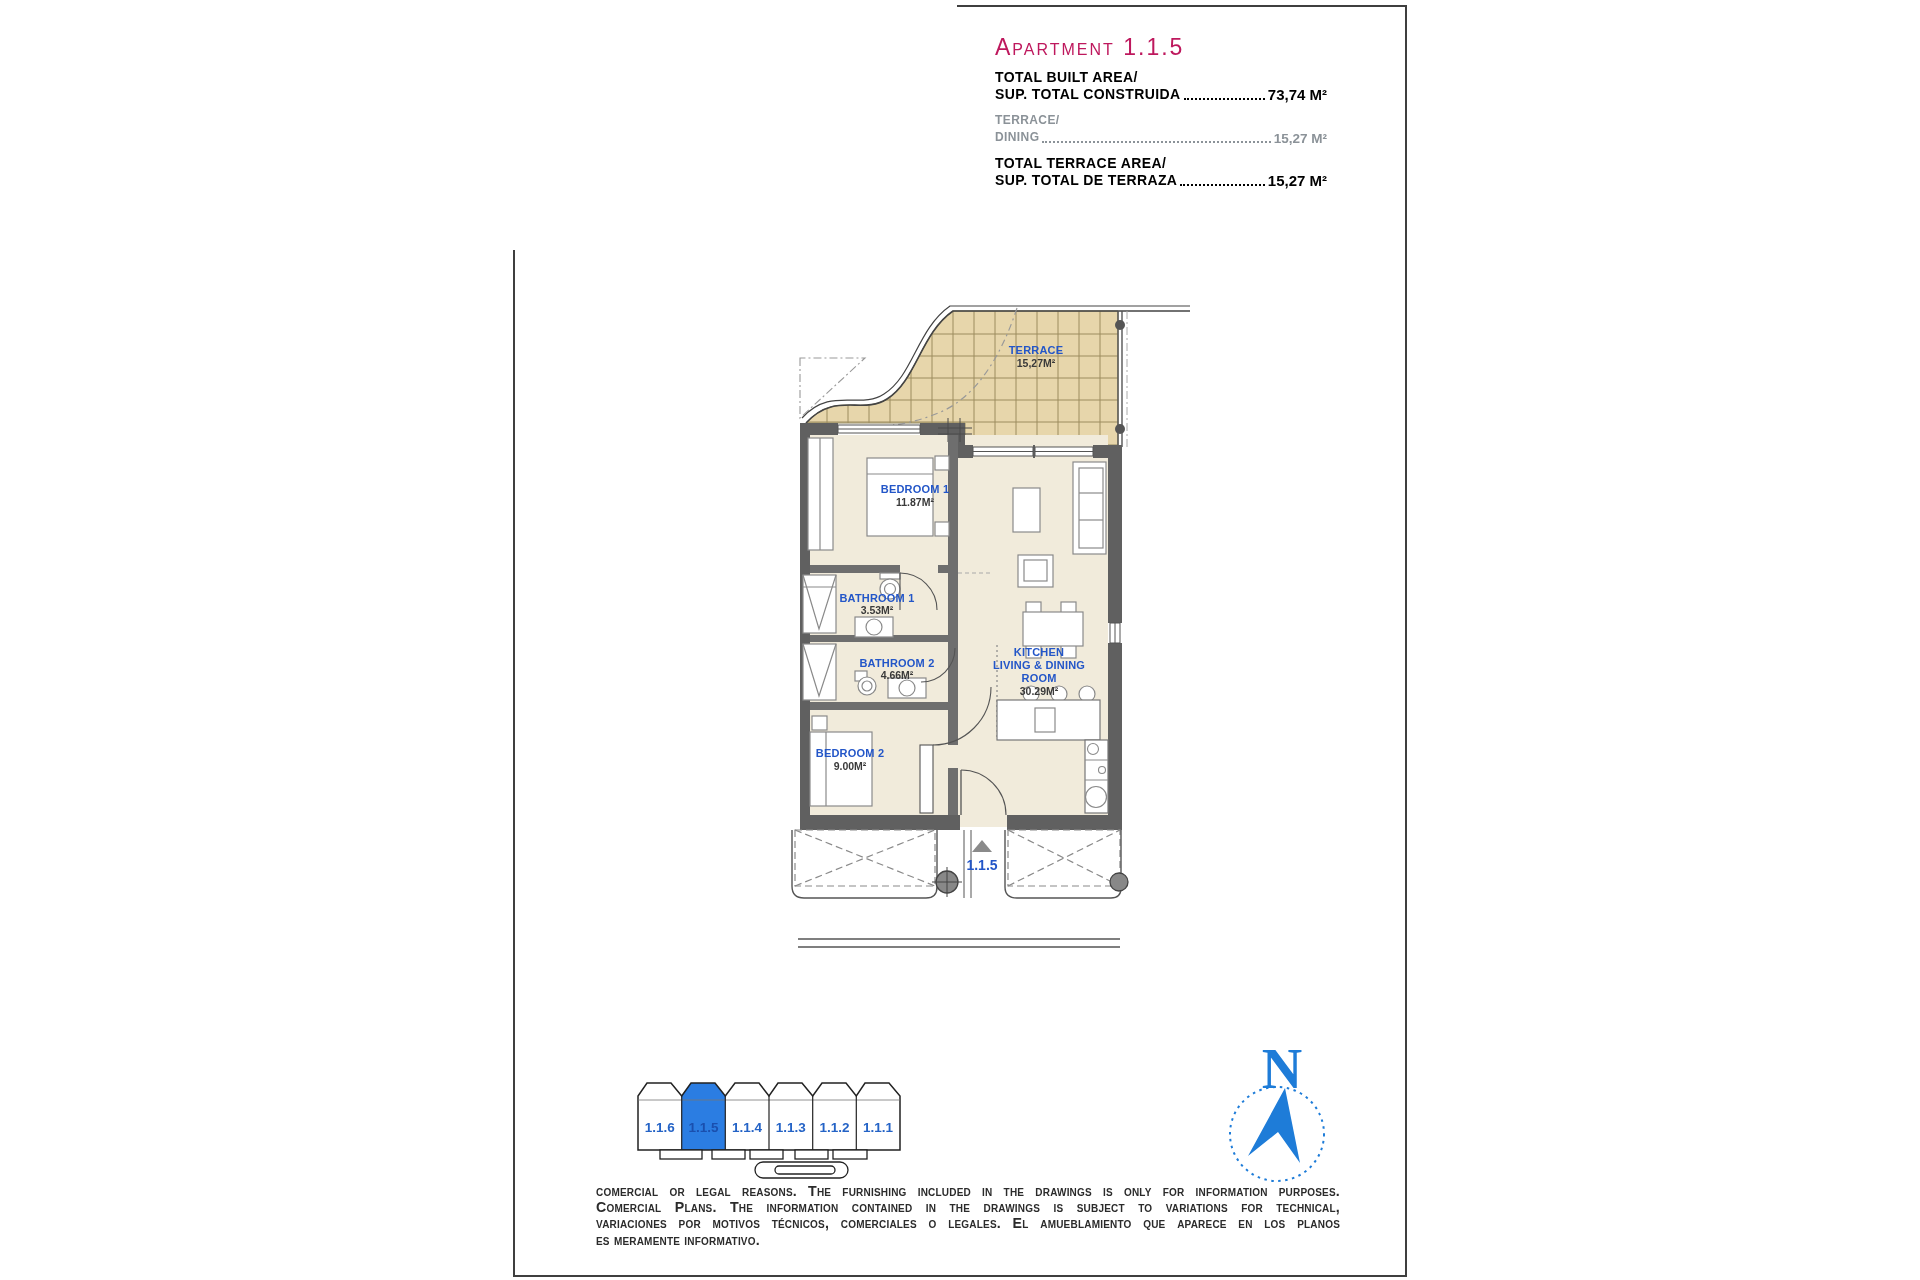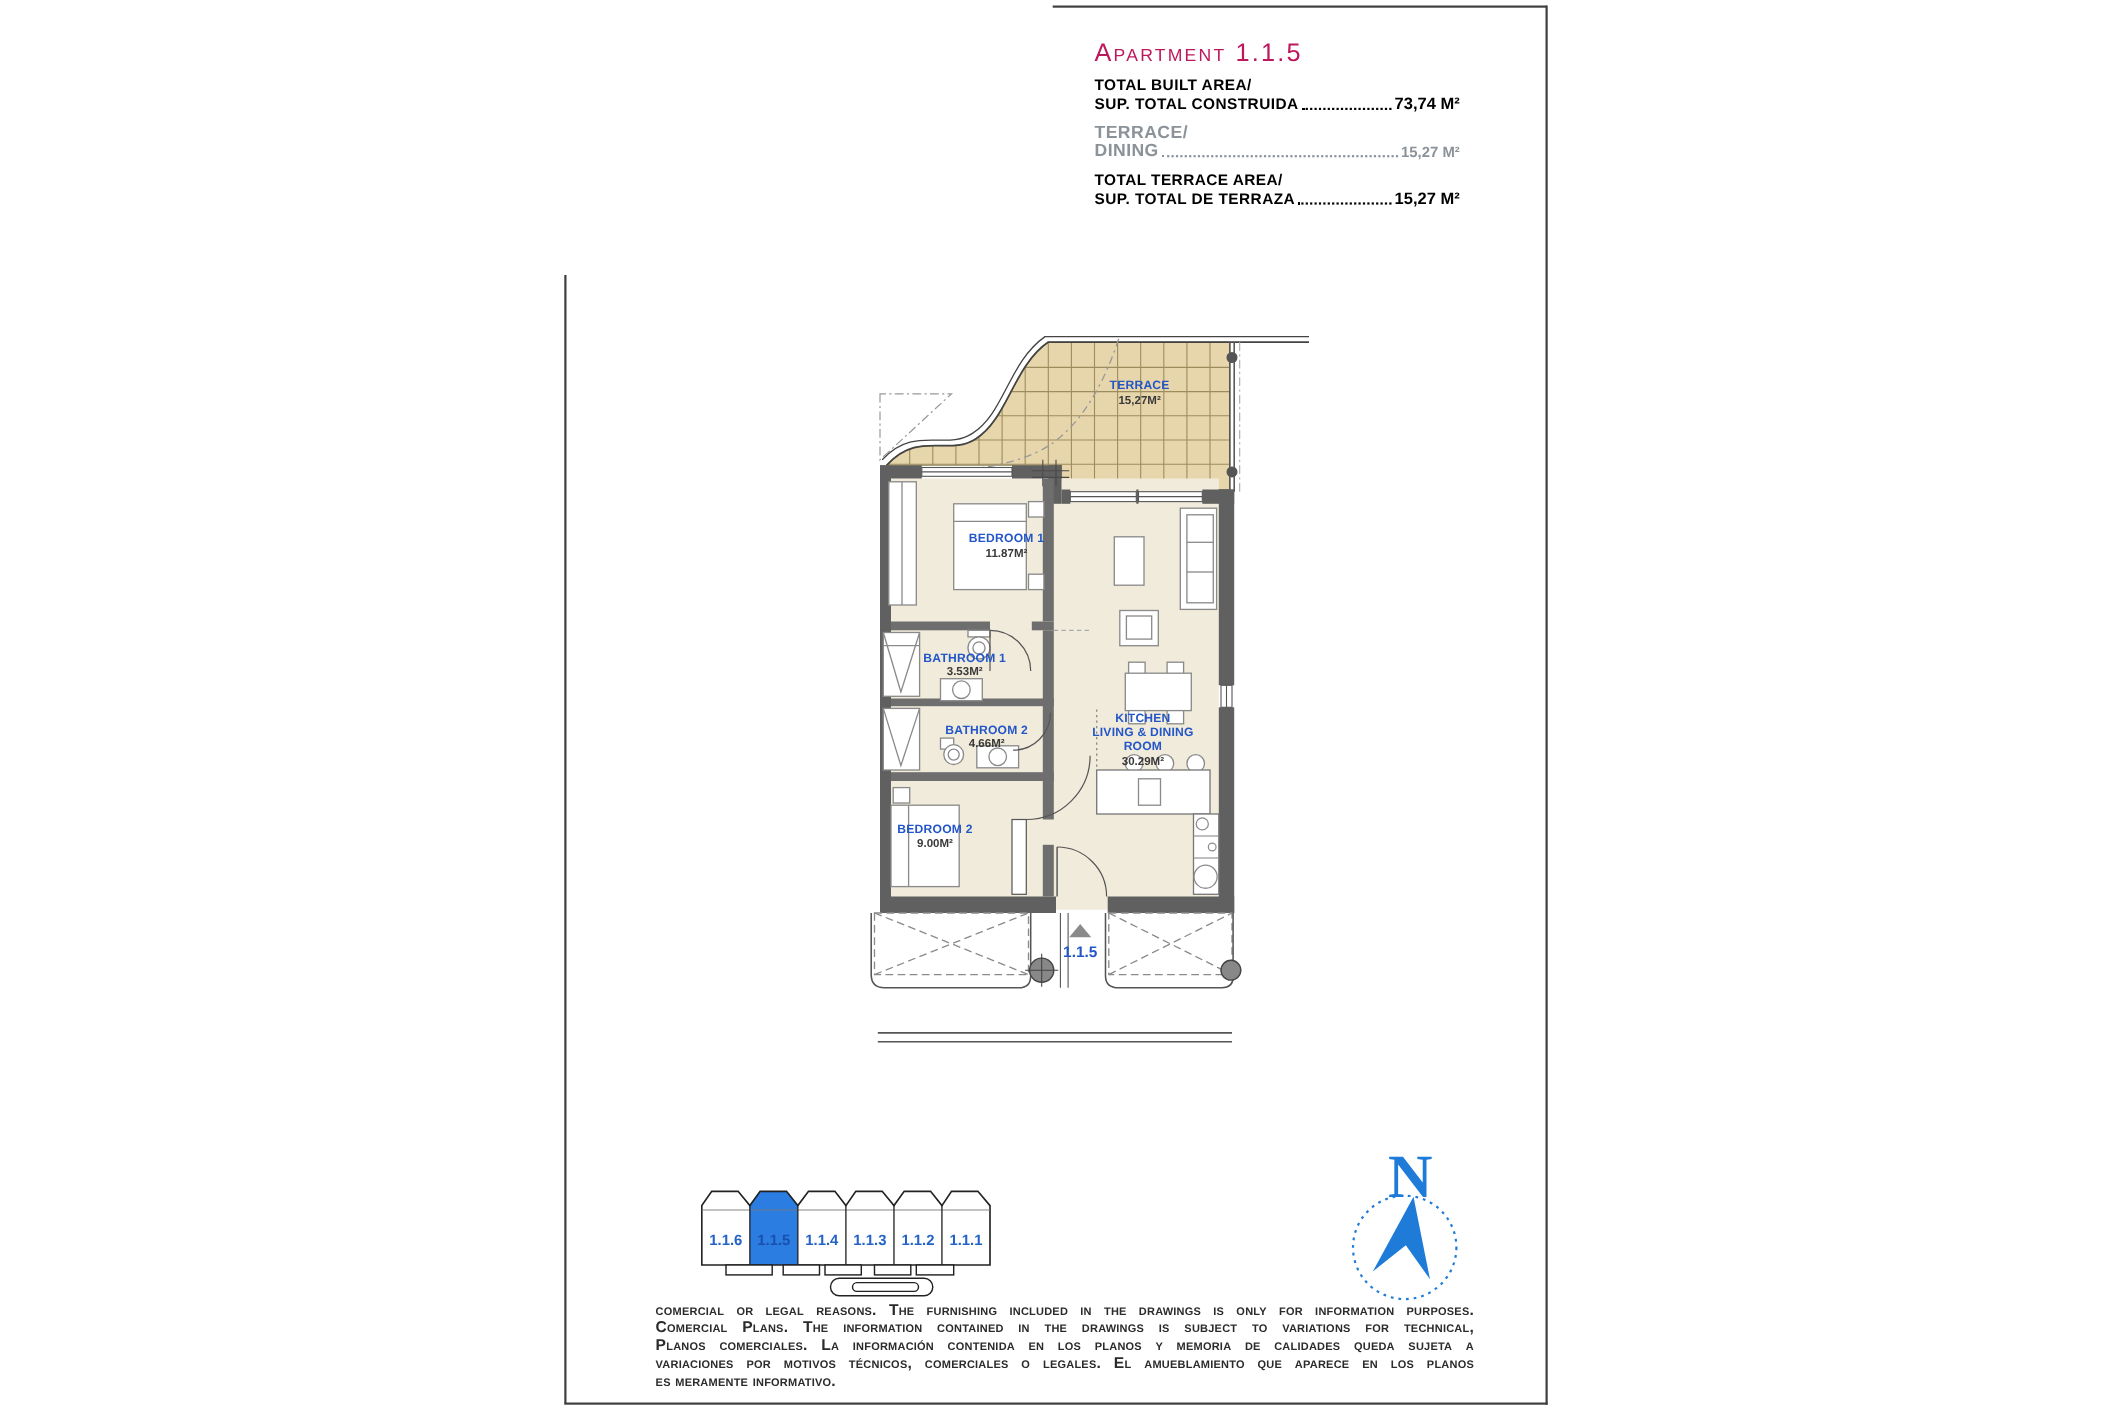--- a/index.html
+++ b/index.html
@@ -22,21 +22,21 @@
     color:#be185d; font-weight:400; margin-bottom:8px;
   }
   .hrow { margin-bottom:9px; }
   .hrow .l1 { font-weight:700; font-size:14px; letter-spacing:.4px; line-height:17px; }
   .hrow .leader-row { display:flex; align-items:flex-end; }
   .hrow .l2 { font-weight:700; font-size:14px; letter-spacing:.4px; white-space:nowrap; line-height:17px; }
   .hrow .dots { flex:1; border-bottom:2px dotted currentColor; margin:0 3px 3px 3px; height:0; }
   .hrow .val { font-weight:700; font-size:15px; white-space:nowrap; }
   .hrow.primary { color:#000000; }
   .hrow.secondary { color:#8b9298; }
-  .hrow.secondary .l1, .hrow.secondary .l2 { font-size:16px; }
+  .hrow.secondary .l1, .hrow.secondary .l2 { font-size:12px; }
   .hrow.secondary .val { font-size:13.5px; }
 
   .plan-wrap   { position:absolute; left:780px;  top:290px; width:420px; height:680px; }
   .keyplan-wrap{ position:absolute; left:625px;  top:1070px; width:290px; height:112px; }
   .north-wrap  { position:absolute; left:1225px; top:1030px; width:110px; height:155px; }
 
   .disclaimer {
     position:absolute; left:596px; top:1183px; width:744px;
     font-variant:small-caps; font-weight:600; font-size:14.2px;
     line-height:16.2px; color:#2b2b2b; letter-spacing:.2px;
@@ -321,16 +321,15 @@
 <svg width="110" height="155" viewBox="0 0 110 155">
   <text class="north-n" x="57" y="58" text-anchor="middle">N</text>
   <circle cx="52" cy="104" r="47" fill="none" stroke="#1e7cd8" stroke-width="2" stroke-dasharray="2.5 4.5"></circle>
   <polygon points="60,58 75,133 53,102 23,126" fill="#1e7cd8"></polygon>
 </svg>
 </div>
 
 <div class="disclaimer">
   <div class="dline">comercial or legal reasons. The furnishing included in the drawings is only for information purposes.</div>
   <div class="dline">Comercial Plans. The information contained in the drawings is subject to variations for technical,</div>
-  <div class="dline">Planos comerciales. La información contenida en los planos y memoria de calidades queda sujeta a</div>
   <div class="dline">variaciones por motivos técnicos, comerciales o legales. El amueblamiento que aparece en los planos</div>
   <div class="dline last">es meramente informativo.</div>
 </div>
 
 </body></html>

